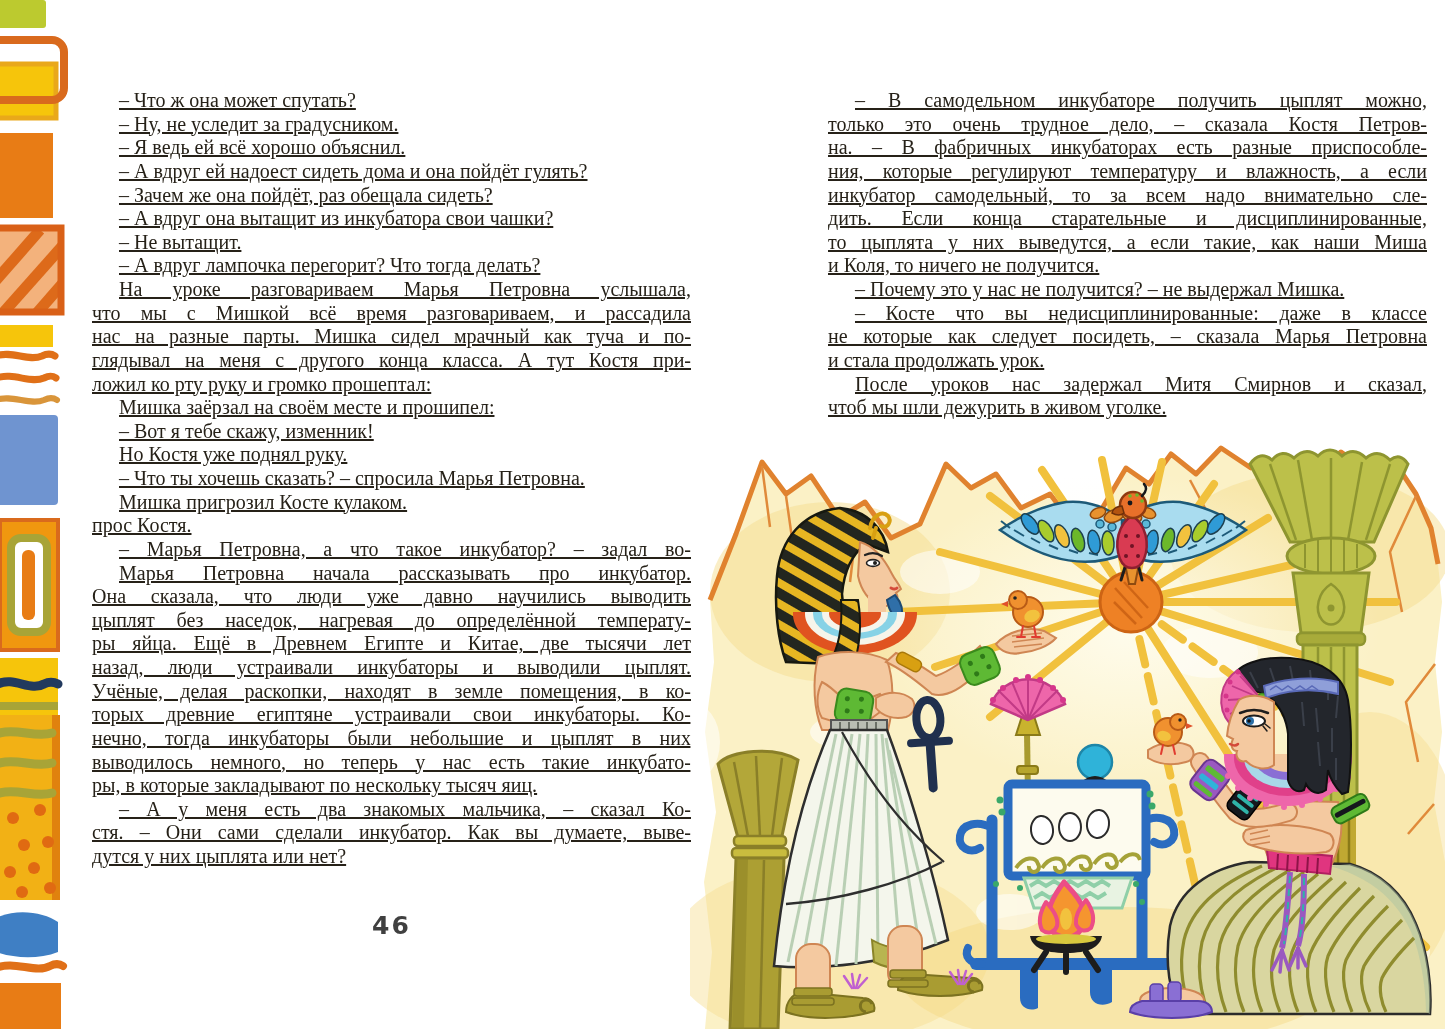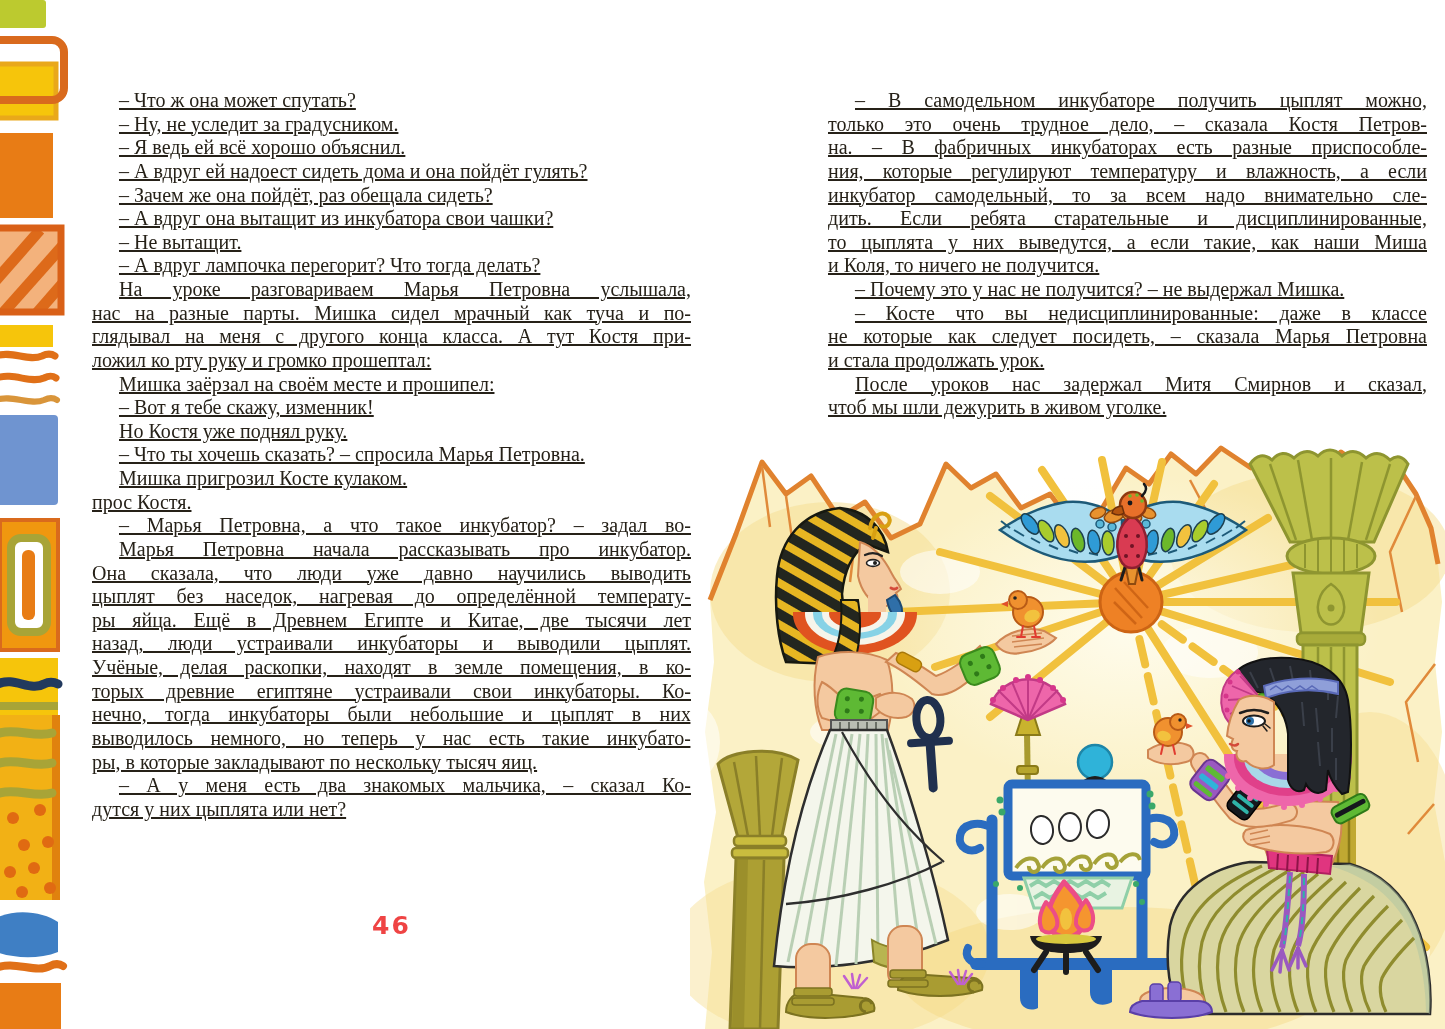--- a/index.html
+++ b/index.html
@@ -6,21 +6,21 @@
   .stage{position:relative;width:1445px;height:1029px;background:#ffffff;overflow:hidden;
          font-family:"Liberation Serif","DejaVu Serif",serif;}
   .textcol{position:absolute;top:89px;width:599px;color:#262118;}
   #leftcol{left:92px;}
   #rightcol{left:828px;}
   .line{font-size:20px;line-height:23.62px;white-space:nowrap;text-decoration:underline;}
   .line.j{white-space:normal;text-align:justify;text-align-last:justify;}
   .line.i{text-indent:27px;}
   .pagenum{position:absolute;left:92px;top:911px;width:599px;text-align:center;
            font-family:"DejaVu Sans",sans-serif;font-weight:bold;font-size:25px;
-           letter-spacing:2px;color:#ef4444;}
+           letter-spacing:2px;color:#404040;}
   svg{position:absolute;display:block;}
   #borderstrip{left:0;top:0;}
   #illus{left:690px;top:432px;}
 </style>
 </head>
 <body>
 
 <div class="stage">
 
   <svg id="borderstrip" width="70" height="1029" viewBox="0 0 70 1029">
@@ -84,20 +84,21 @@
   <div id="leftcol" class="textcol">
       <div class="line i">– Что ж она может спутать?</div>
       <div class="line i">– Ну, не уследит за градусником.</div>
       <div class="line i">– Я ведь ей всё хорошо объяснил.</div>
       <div class="line i">– А вдруг ей надоест сидеть дома и она пойдёт гулять?</div>
       <div class="line i">– Зачем же она пойдёт, раз обещала сидеть?</div>
       <div class="line i">– А вдруг она вытащит из инкубатора свои чашки?</div>
       <div class="line i">– Не вытащит.</div>
       <div class="line i">– А вдруг лампочка перегорит? Что тогда делать?</div>
       <div class="line i j">На уроке разговариваем Марья Петровна услышала,</div>
+      <div class="line j">что мы с Мишкой всё время разговариваем, и рассадила</div>
       <div class="line j">нас на разные парты. Мишка сидел мрачный как туча и по-</div>
       <div class="line j">глядывал на меня с другого конца класса. А тут Костя при-</div>
       <div class="line">ложил ко рту руку и громко прошептал:</div>
       <div class="line i">Мишка заёрзал на своём месте и прошипел:</div>
       <div class="line i">– Вот я тебе скажу, изменник!</div>
       <div class="line i">Но Костя уже поднял руку.</div>
       <div class="line i">– Что ты хочешь сказать? – спросила Марья Петровна.</div>
       <div class="line i">Мишка пригрозил Косте кулаком.</div>
       <div class="line">прос Костя.</div>
       <div class="line i j">– Марья Петровна, а что такое инкубатор? – задал во-</div>
@@ -105,32 +106,33 @@
       <div class="line j">Она сказала, что люди уже давно научились выводить</div>
       <div class="line j">цыплят без наседок, нагревая до определённой температу-</div>
       <div class="line j">ры яйца. Ещё в Древнем Египте и Китае, две тысячи лет</div>
       <div class="line j">назад, люди устраивали инкубаторы и выводили цыплят.</div>
       <div class="line j">Учёные, делая раскопки, находят в земле помещения, в ко-</div>
       <div class="line j">торых древние египтяне устраивали свои инкубаторы. Ко-</div>
       <div class="line j">нечно, тогда инкубаторы были небольшие и цыплят в них</div>
       <div class="line j">выводилось немного, но теперь у нас есть такие инкубато-</div>
       <div class="line">ры, в которые закладывают по нескольку тысяч яиц.</div>
       <div class="line i j">– А у меня есть два знакомых мальчика, – сказал Ко-</div>
+      <div class="line j">стя. – Они сами сделали инкубатор. Как вы думаете, выве-</div>
       <div class="line">дутся у них цыплята или нет?</div>
     </div>
 
   <div class="pagenum">46</div>
 
   <div id="rightcol" class="textcol">
       <div class="line i j">– В самодельном инкубаторе получить цыплят можно,</div>
       <div class="line j">только это очень трудное дело, – сказала Костя Петров-</div>
       <div class="line j">на. – В фабричных инкубаторах есть разные приспособле-</div>
       <div class="line j">ния, которые регулируют температуру и влажность, а если</div>
       <div class="line j">инкубатор самодельный, то за всем надо внимательно сле-</div>
-      <div class="line j">дить. Если ребята старательные и дисциплинированные,</div>
+      <div class="line j">дить. Если конца старательные и дисциплинированные,</div>
       <div class="line j">то цыплята у них выведутся, а если такие, как наши Миша</div>
       <div class="line">и Коля, то ничего не получится.</div>
       <div class="line i">– Почему это у нас не получится? – не выдержал Мишка.</div>
       <div class="line i j">– Косте что вы недисциплинированные: даже в классе</div>
       <div class="line j">не которые как следует посидеть, – сказала Марья Петровна</div>
       <div class="line">и стала продолжать урок.</div>
       <div class="line i j">После уроков нас задержал Митя Смирнов и сказал,</div>
       <div class="line">чтоб мы шли дежурить в живом уголке.</div>
     </div>
 

